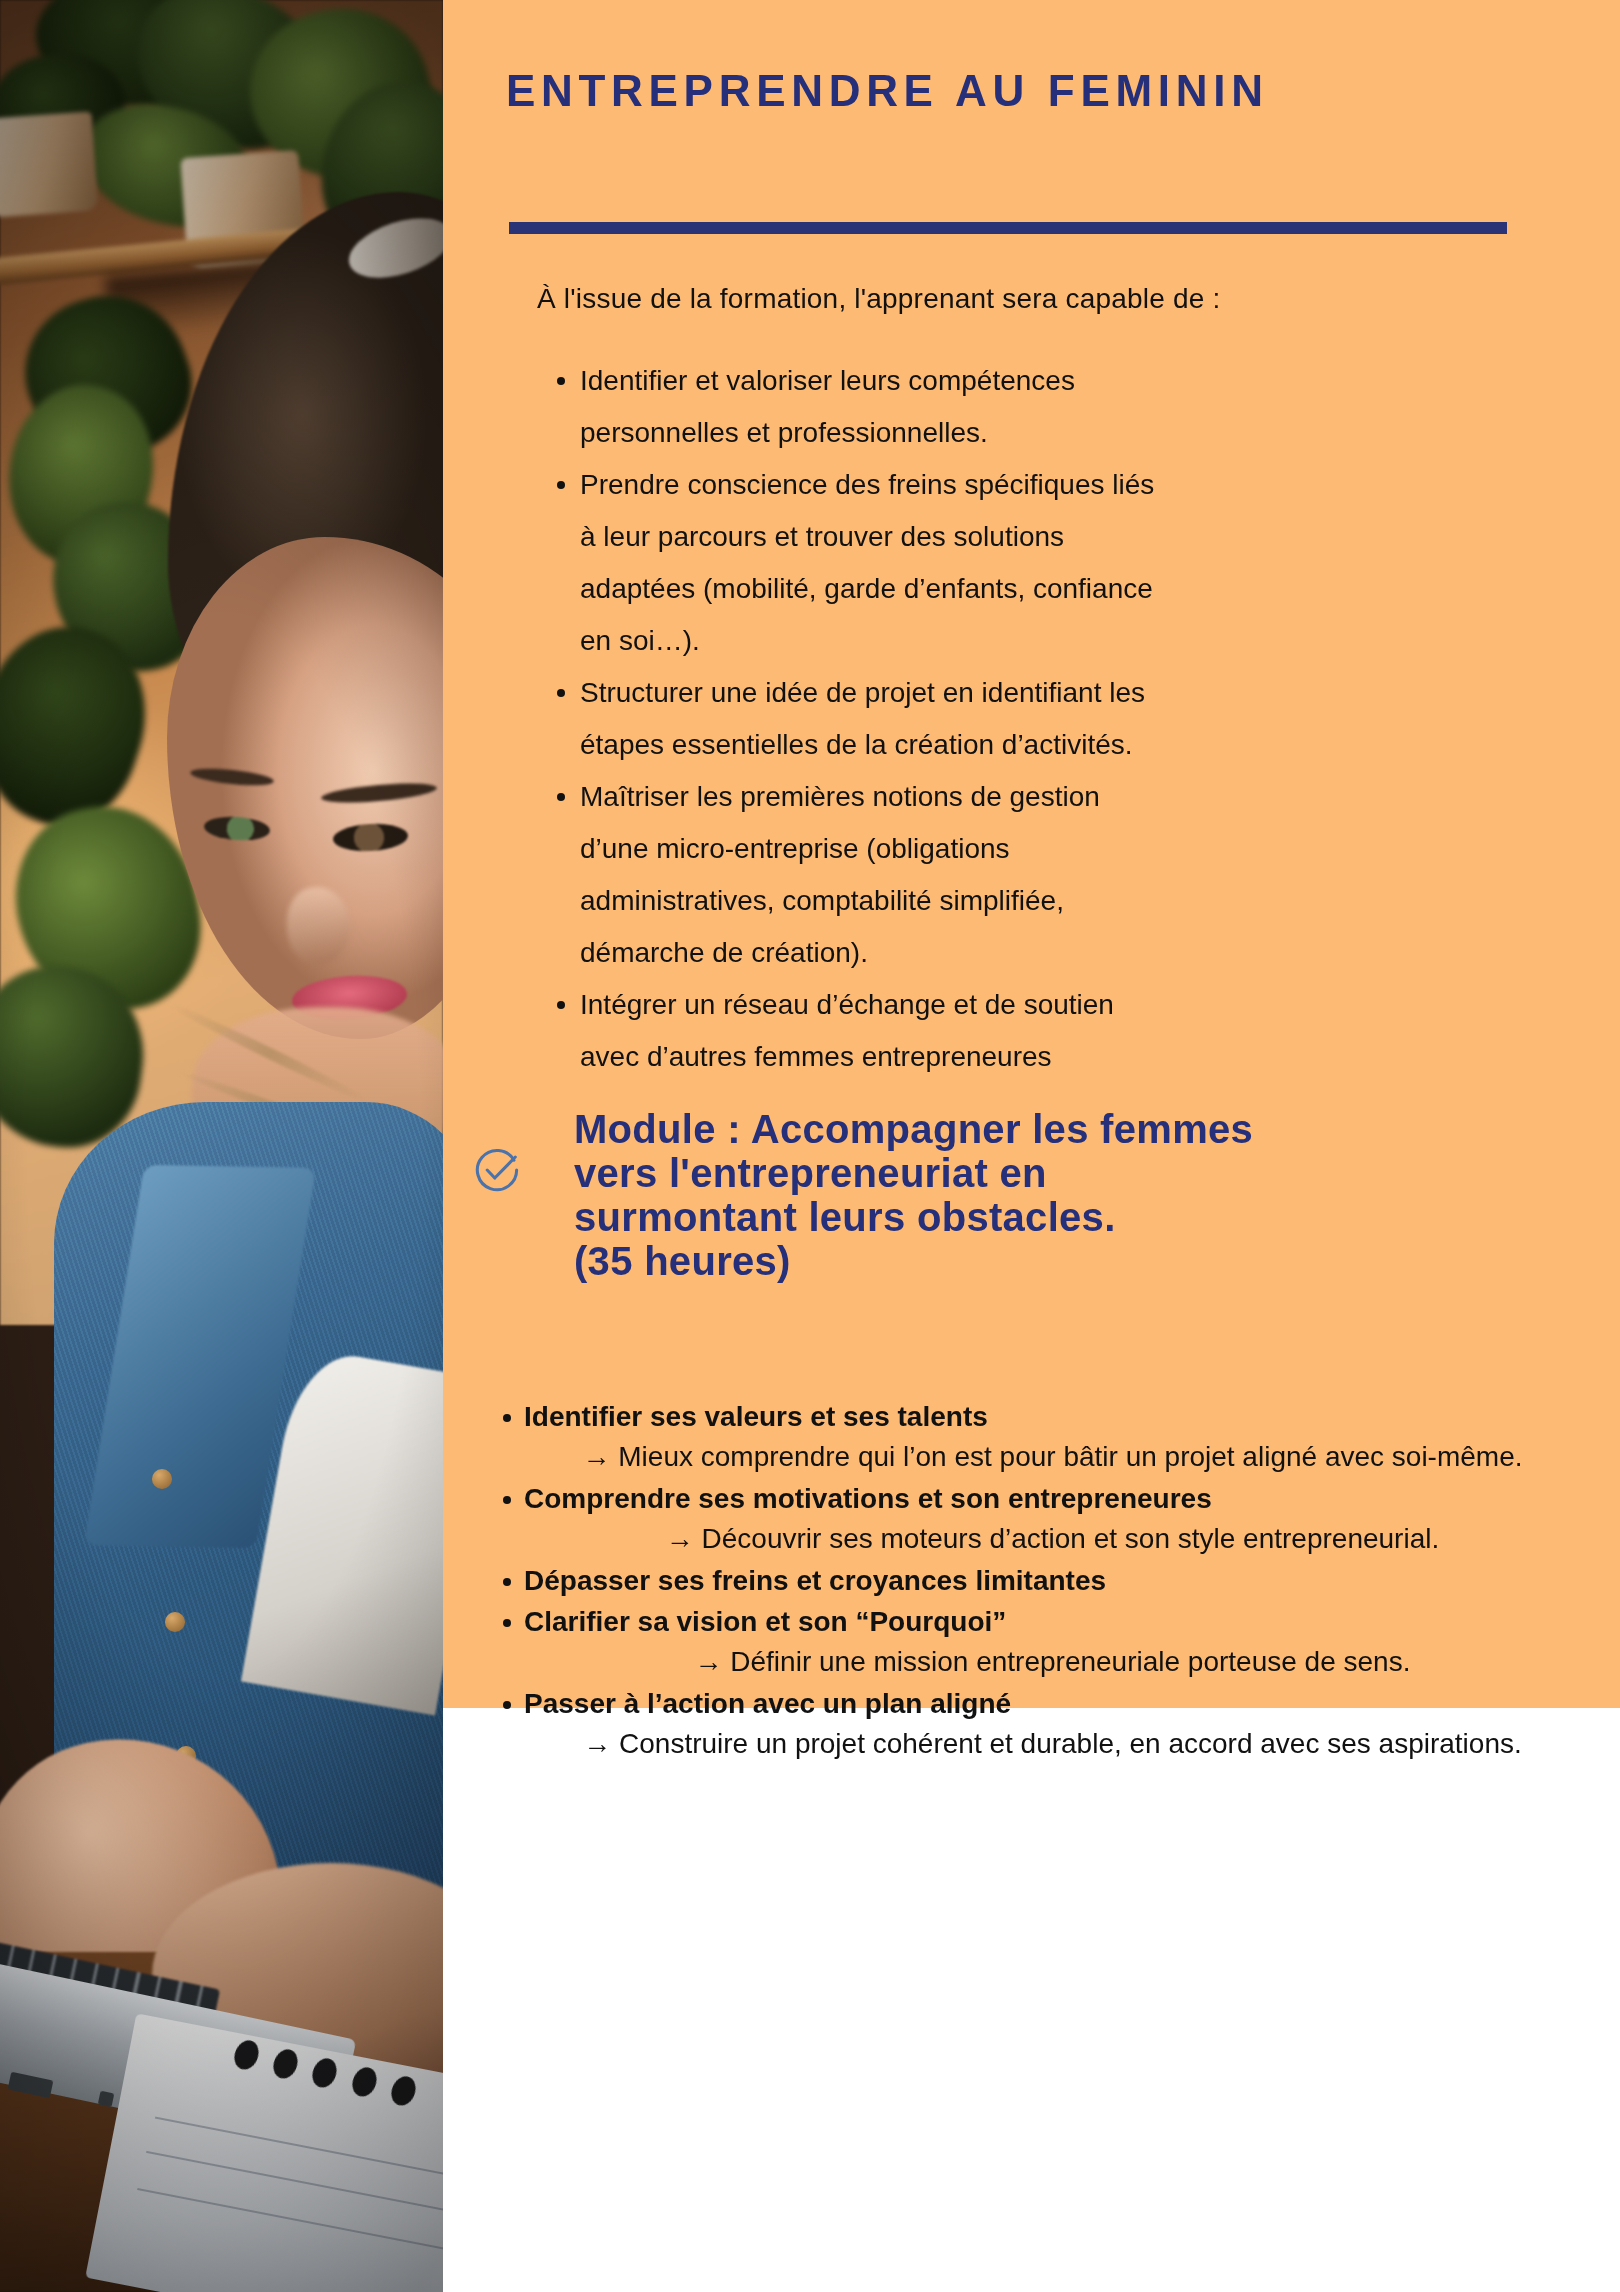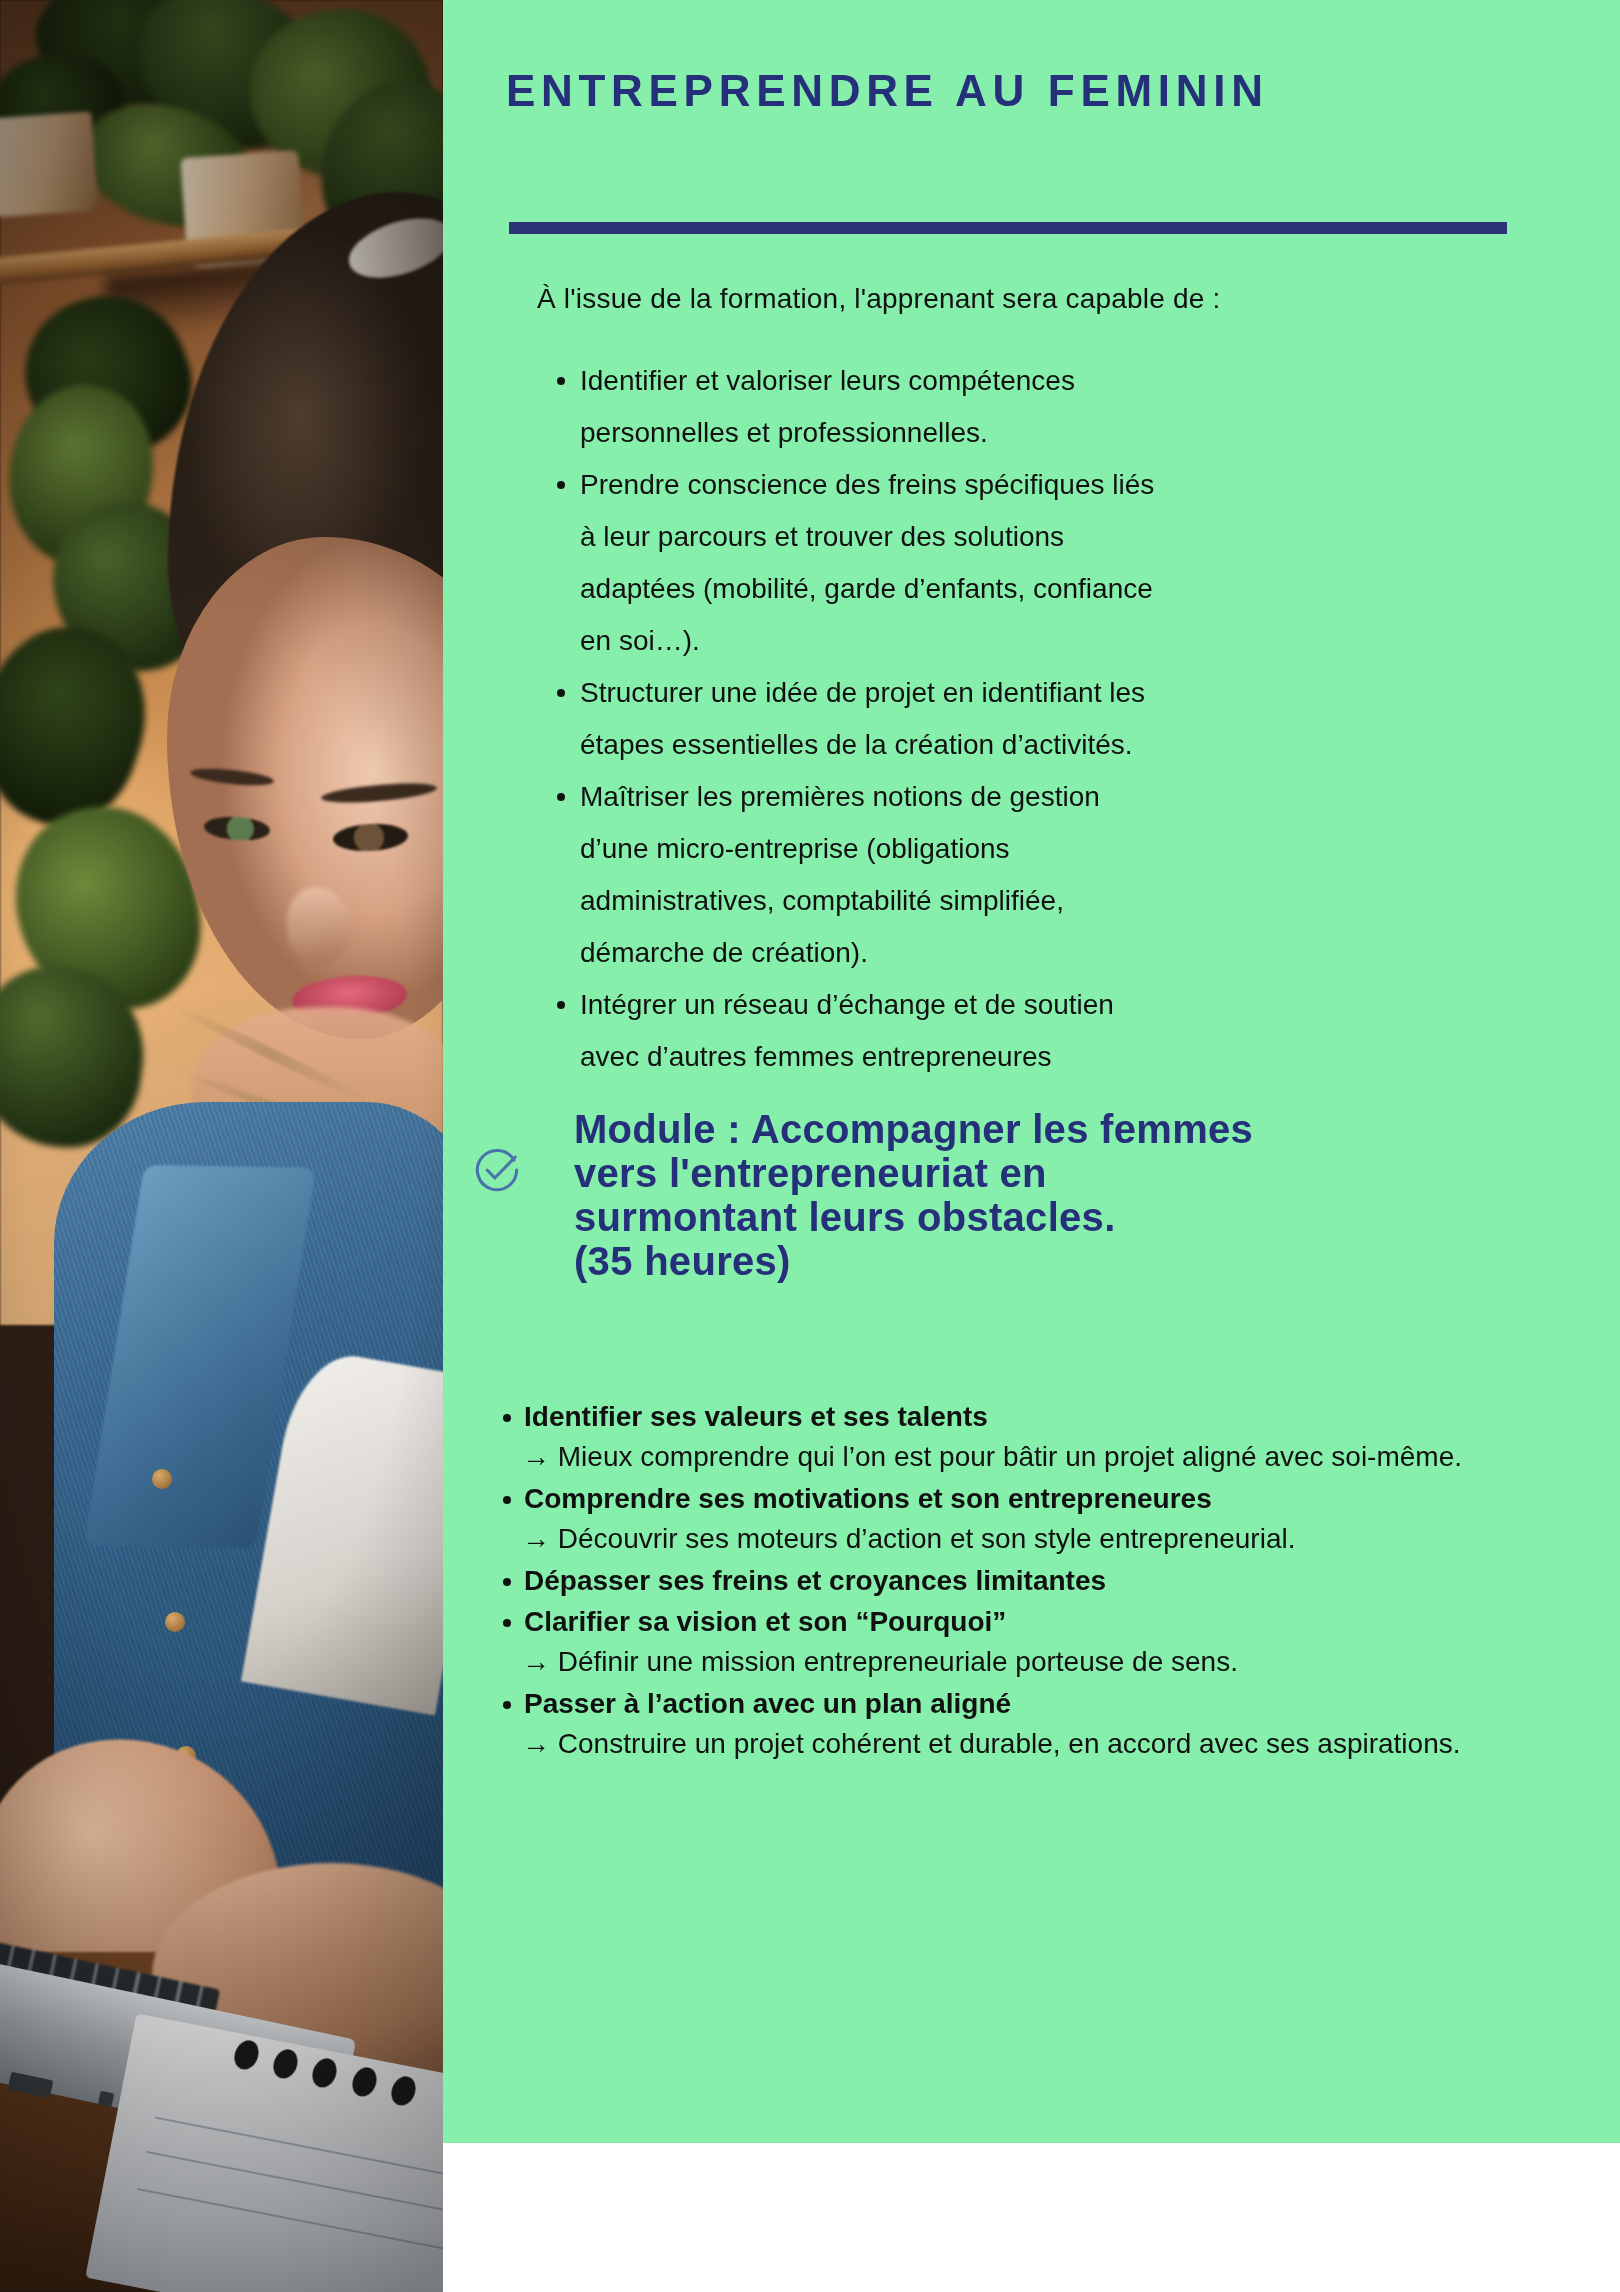--- a/index.html
+++ b/index.html
@@ -243,22 +243,22 @@
       radial-gradient(ellipse 466px 1254px at 224px 1146px, rgba(0,0,0,0) 42%, rgba(0,0,0,.42) 100%);
     pointer-events: none;
   }
 
   
   .content {
     position: absolute;
     left: 443px;
     top: 0;
     width: 1177px;
-    height: 2143px;
-    background: #86efac;
+    height: 1708px;
+    background: #fdba74;
   }
 
   .doc-title {
     position: absolute;
     left: 63px;
     top: 66px;
     font-size: 44px;
     font-weight: 700;
     letter-spacing: 5.7px;
     color: #26307a;
@@ -358,20 +358,21 @@
     position: absolute;
     left: 22.4px;
     top: 17px;
     width: 8px;
     height: 8px;
     border-radius: 50%;
     background: #111111;
   }
   #program-list .step-sub {
     text-indent: 41px;
+    text-align: center;
   }
 
   
   .logo {
     position: absolute;
     right: 43px;
     bottom: 32px;
     width: 219px;
     text-align: center;
     color: #1f2d63;

